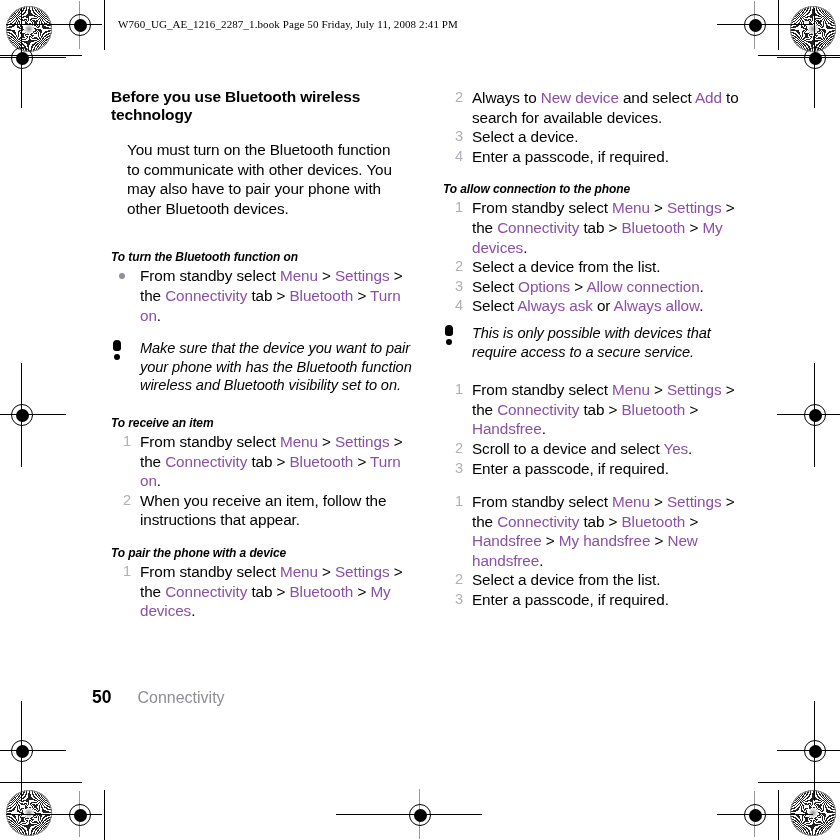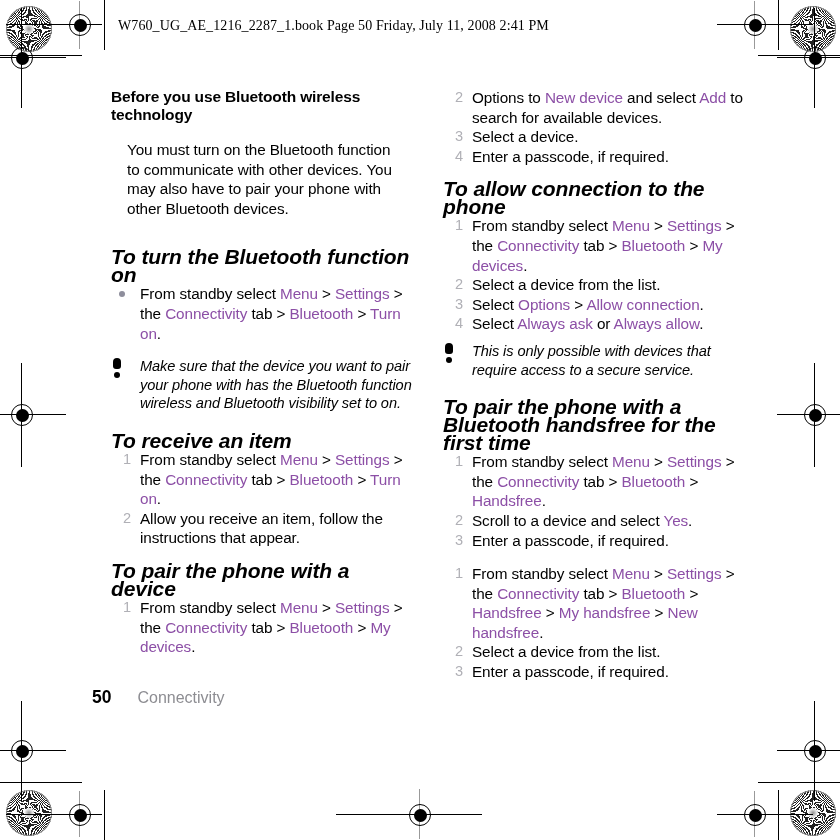--- a/index.html
+++ b/index.html
@@ -59,21 +59,21 @@
   .reg .hair-h, .reg .hair-v { position: absolute; background: #000; }
 
   .rule { position: absolute; background: #000; }
 
   
   .doc-header {
     position: absolute;
     left: 118px;
     top: 18px;
     font-family: "Liberation Serif", serif;
-    font-size: 14px;
+    font-size: 11px;
     letter-spacing: .1px;
     white-space: nowrap;
     color: #000;
   }
 
   
   .page {
     position: absolute;
     left: 0; top: 0;
     width: 840px; height: 840px;
@@ -87,21 +87,21 @@
   .col-right { left: 443px; }
 
   h2.section-title {
     font-size: 15.5px;
     font-weight: bold;
     line-height: 18px;
     margin: 0 0 2px 0;
     letter-spacing: -.15px;
   }
   h3.proc-title {
-    font-size: 21px;
+    font-size: 12px;
     font-weight: bold;
     font-style: italic;
     line-height: 18px;
     margin: 0;
     letter-spacing: -.1px;
   }
   p.body-text {
     font-size: 15.3px;
     line-height: 19.6px;
     margin: 16px;
@@ -308,35 +308,35 @@
           <span class="pt"></span>
       </span>
       <span>Make sure that the device you want to pair your phone with has the Bluetooth function wireless and Bluetooth visibility set to on.</span>
     </div>
 
     <div class="gap-lg"></div>
 
     <h3 class="proc-title">To receive an item</h3>
     <ol class="steps">
         <li class="step"><span class="marker">1</span><span><span>From standby select </span><span class="lnk">Menu</span><span> &gt; </span><span class="lnk">Settings</span><span> &gt; the </span><span class="lnk">Connectivity</span><span> tab &gt; </span><span class="lnk">Bluetooth</span><span> &gt; </span><span class="lnk">Turn on</span><span>.</span></span></li>
-        <li class="step"><span class="marker">2</span><span><span>Allow you receive an item, follow the instructions that appear.</span></span></li>
+        <li class="step"><span class="marker">2</span><span><span>When you receive an item, follow the instructions that appear.</span></span></li>
       </ol>
 
     <div class="gap-md"></div>
 
     <h3 class="proc-title">To pair the phone with a device</h3>
     <ol class="steps">
         <li class="step"><span class="marker">1</span><span><span>From standby select </span><span class="lnk">Menu</span><span> &gt; </span><span class="lnk">Settings</span><span> &gt; the </span><span class="lnk">Connectivity</span><span> tab &gt; </span><span class="lnk">Bluetooth</span><span> &gt; </span><span class="lnk">My devices</span><span>.</span></span></li>
       </ol>
   </div>
 
   <div class="col col-right">
 
     <ol class="steps">
-        <li class="step"><span class="marker">2</span><span><span>Options to </span><span class="lnk">New device</span><span> and select </span><span class="lnk">Add</span><span> to search for available devices.</span></span></li>
+        <li class="step"><span class="marker">2</span><span><span>Always to </span><span class="lnk">New device</span><span> and select </span><span class="lnk">Add</span><span> to search for available devices.</span></span></li>
         <li class="step"><span class="marker">3</span><span><span>Select a device.</span></span></li>
         <li class="step"><span class="marker">4</span><span><span>Enter a passcode, if required.</span></span></li>
       </ol>
 
     <div class="gap-md"></div>
 
     <h3 class="proc-title">To allow connection to the phone</h3>
     <ol class="steps">
         <li class="step"><span class="marker">1</span><span><span>From standby select </span><span class="lnk">Menu</span><span> &gt; </span><span class="lnk">Settings</span><span> &gt; the </span><span class="lnk">Connectivity</span><span> tab &gt; </span><span class="lnk">Bluetooth</span><span> &gt; </span><span class="lnk">My devices</span><span>.</span></span></li>
         <li class="step"><span class="marker">2</span><span><span>Select a device from the list.</span></span></li>
@@ -349,21 +349,20 @@
     <div class="note">
       <span class="bang">
         <span class="stem"></span>
           <span class="pt"></span>
       </span>
       <span>This is only possible with devices that require access to a secure service.</span>
     </div>
 
     <div class="gap-lg"></div>
 
-    <h3 class="proc-title">To pair the phone with a Bluetooth handsfree for the first time</h3>
     <ol class="steps">
         <li class="step"><span class="marker">1</span><span><span>From standby select </span><span class="lnk">Menu</span><span> &gt; </span><span class="lnk">Settings</span><span> &gt; the </span><span class="lnk">Connectivity</span><span> tab &gt; </span><span class="lnk">Bluetooth</span><span> &gt; </span><span class="lnk">Handsfree</span><span>.</span></span></li>
         <li class="step"><span class="marker">2</span><span><span>Scroll to a device and select </span><span class="lnk">Yes</span><span>.</span></span></li>
         <li class="step"><span class="marker">3</span><span><span>Enter a passcode, if required.</span></span></li>
       </ol>
 
     <div class="gap-md"></div>
 
     <ol class="steps">
         <li class="step"><span class="marker">1</span><span><span>From standby select </span><span class="lnk">Menu</span><span> &gt; </span><span class="lnk">Settings</span><span> &gt; the </span><span class="lnk">Connectivity</span><span> tab &gt; </span><span class="lnk">Bluetooth</span><span> &gt; </span><span class="lnk">Handsfree</span><span> &gt; </span><span class="lnk">My handsfree</span><span> &gt; </span><span class="lnk">New handsfree</span><span>.</span></span></li>

